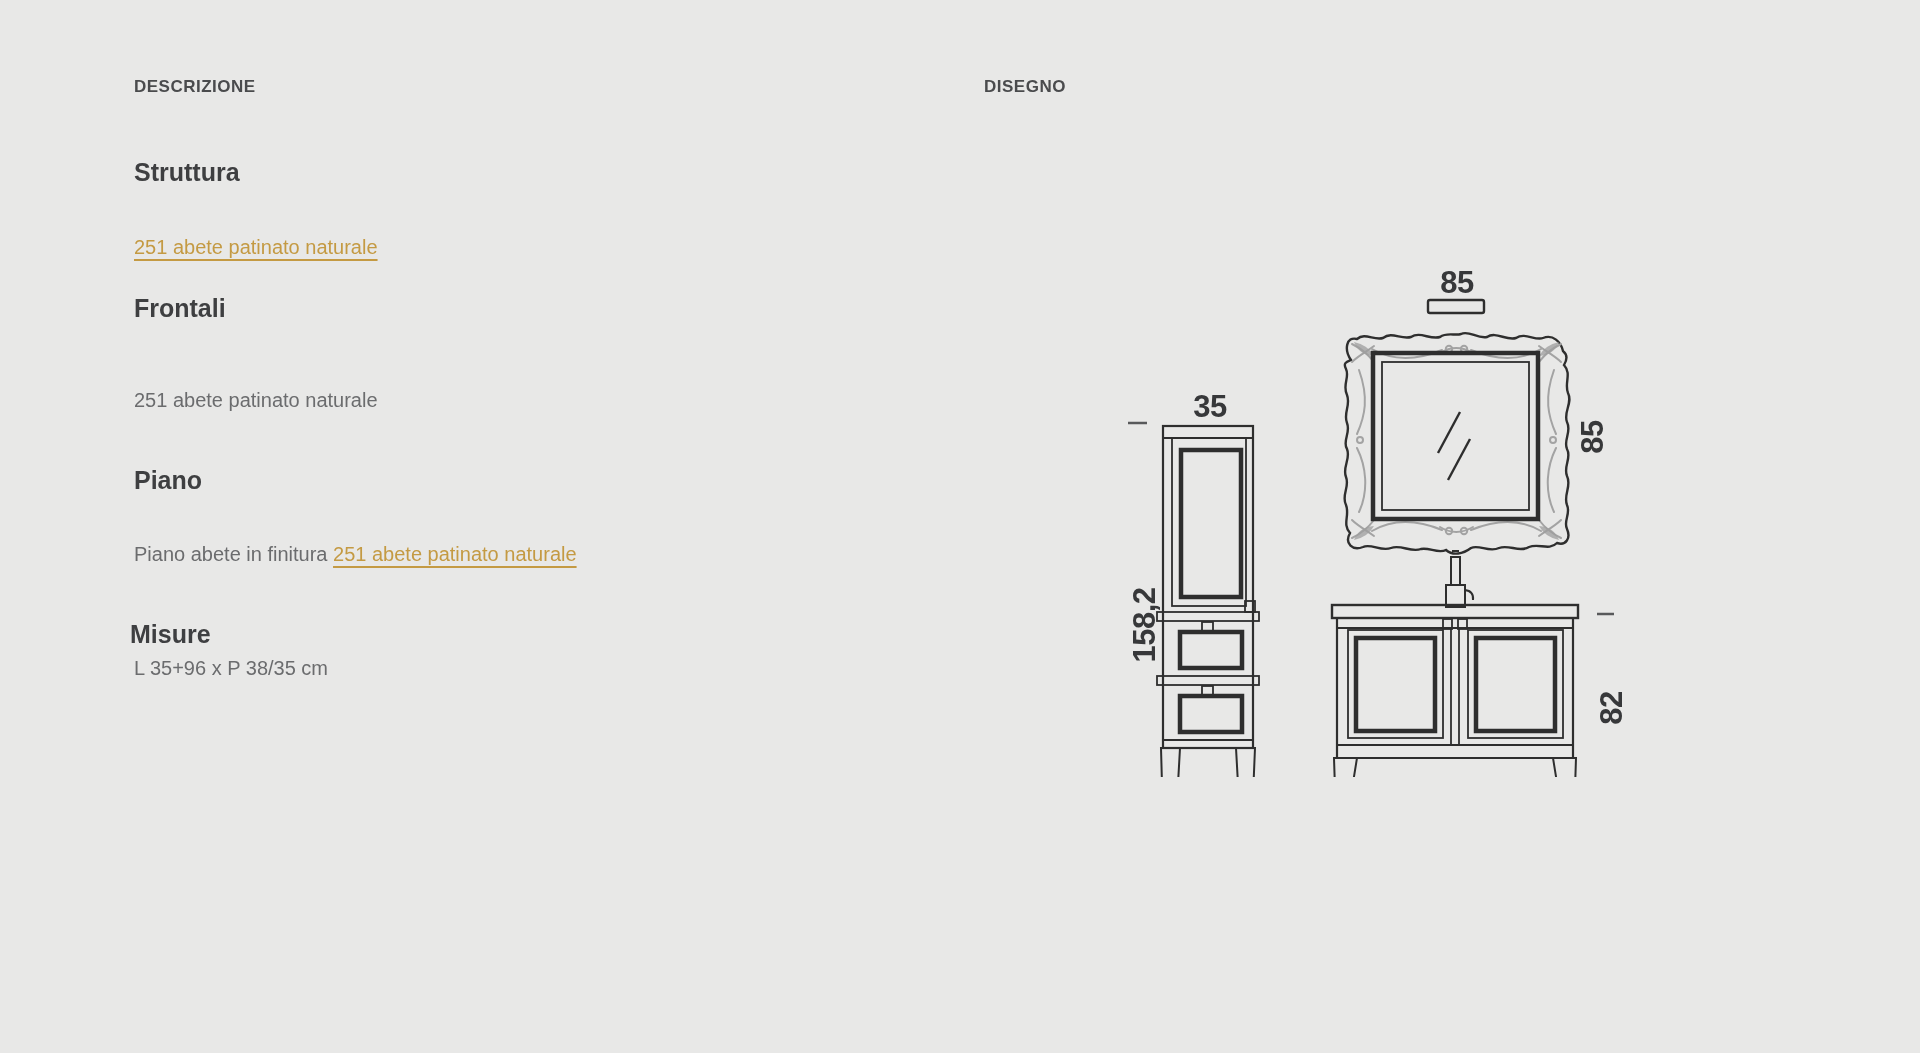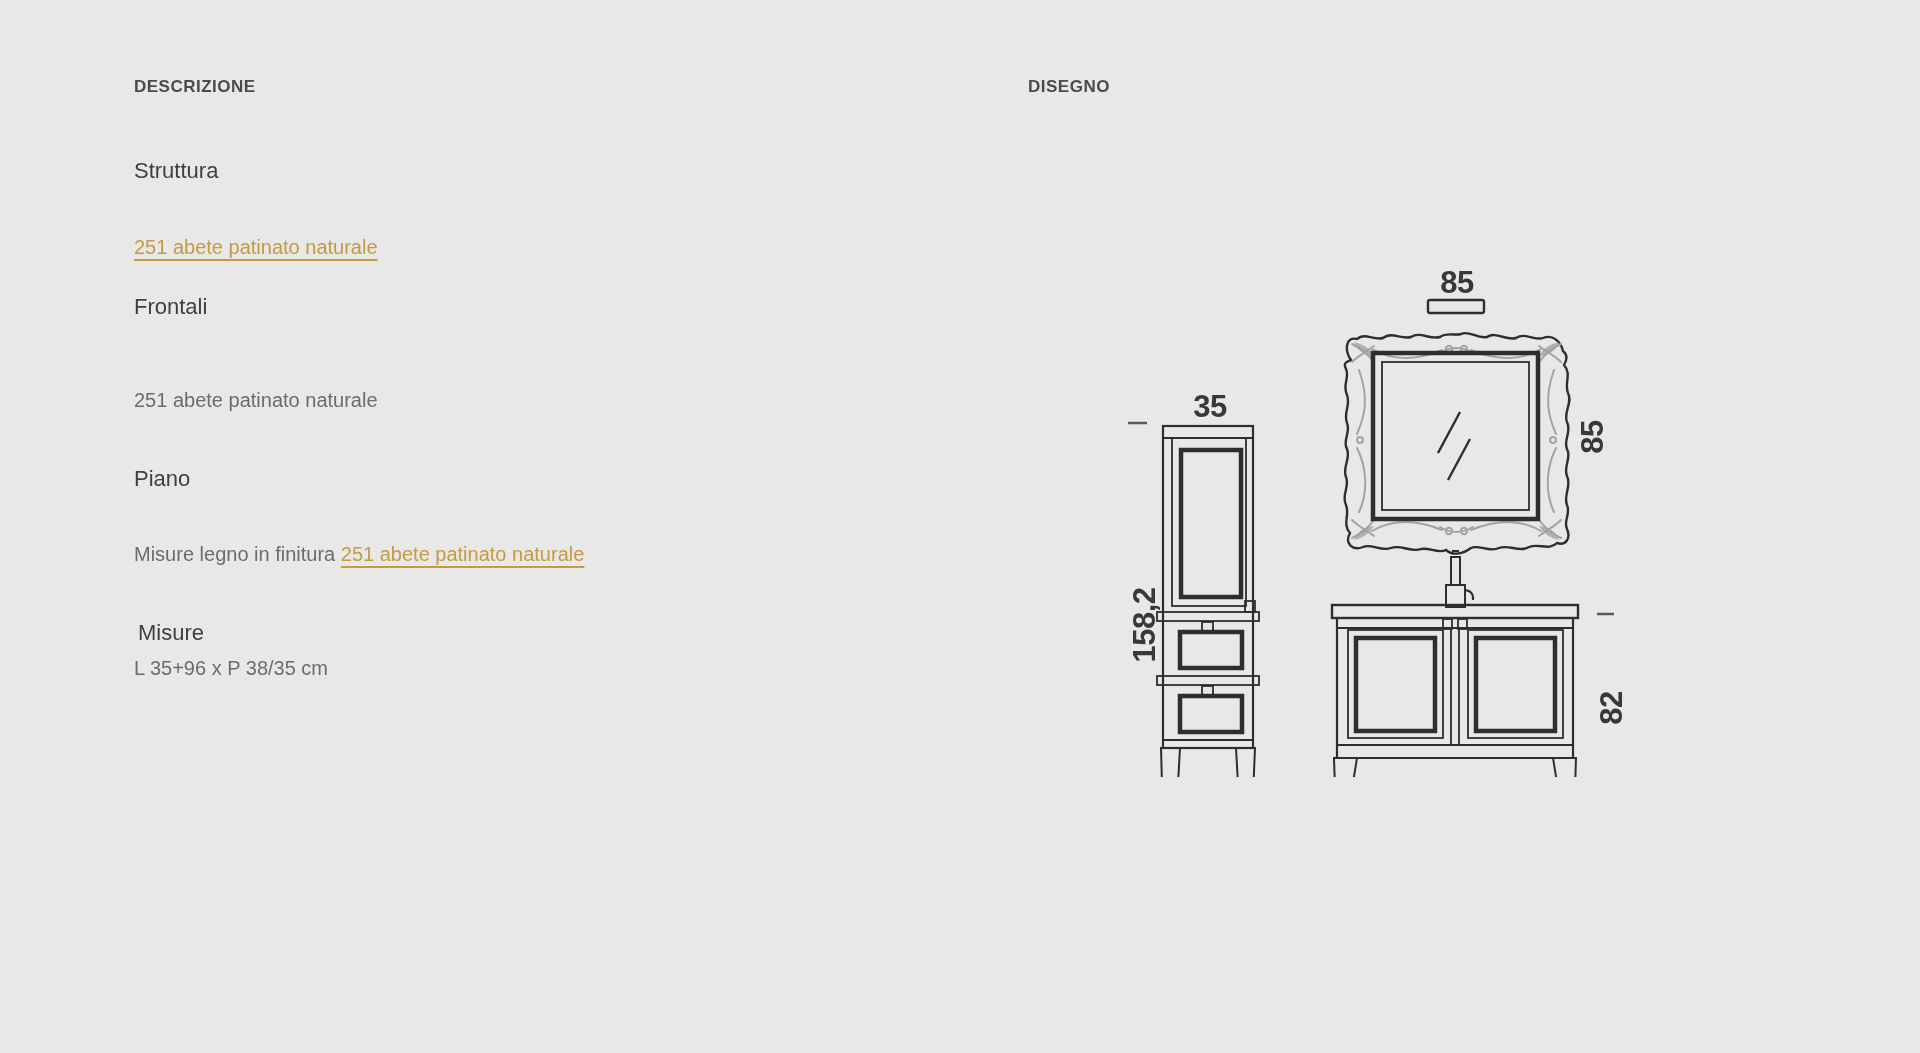--- a/index.html
+++ b/index.html
@@ -2,21 +2,21 @@
 <html><head>
 <meta charset="utf-8">
 <style>
   html,body{margin:0;padding:0;background:#e8e8e7;}
   .canvas{
     position:relative;width:1920px;height:777px;overflow:hidden;
     background:#e8e8e7;font-family:"Liberation Sans",sans-serif;padding-left:13px;
   }
   .abs{position:absolute;}
   .col-label{font-size:17px;font-weight:bold;color:#4a4b4d;letter-spacing:.5px;}
-  .heading{font-size:22px;font-weight:normal;color:#3e3f41;}
+  .heading{font-size:25px;font-weight:bold;color:#3e3f41;}
   .body-text{font-size:20px;color:#6b6c6e;}
   .gold-link{
     color:#c49a43;text-decoration:underline;
     text-underline-offset:5px;text-decoration-thickness:2px;cursor:pointer;
   }
   svg{position:absolute;left:0;top:0;}
   .dim{
     font-family:"Liberation Sans",sans-serif;font-size:31px;font-weight:bold;
     fill:#37383a;letter-spacing:-0.5px;
   }
@@ -32,27 +32,27 @@
   <div class="abs col-label" style="left:134px;top:77px;">DESCRIZIONE</div>
 
   <div class="abs heading" style="left:134px;top:158px;">Struttura</div>
   <a class="abs body-text gold-link" style="left:134px;top:236px;">251 abete patinato naturale</a>
 
   <div class="abs heading" style="left:134px;top:294px;">Frontali</div>
   <div class="abs body-text" style="left:134px;top:389px;">251 abete patinato naturale</div>
 
   <div class="abs heading" style="left:134px;top:466px;text-align:right;">Piano</div>
   <div class="abs body-text" style="left:134px;top:543px;">
-    <span>Misure legno in finitura </span><a class="gold-link">251 abete patinato naturale</a>
+    <span>Piano abete in finitura </span><a class="gold-link">251 abete patinato naturale</a>
   </div>
 
-  <div class="abs heading" style="left:138px;top:620px;">Misure</div>
+  <div class="abs heading" style="left:130px;top:620px;">Misure</div>
   <div class="abs body-text" style="left:134px;top:657px;">L 35+96 x P 38/35 cm</div>
 
-  <div class="abs col-label" style="left:984px;top:77px;margin-left:44px;">DISEGNO</div>
+  <div class="abs col-label" style="left:984px;top:77px;">DISEGNO</div>
 
   <svg width="1920" height="1053" viewBox="0 0 1920 1053">
 
     <g>
       <rect class="stroke" x="1163" y="426" width="90" height="322" stroke-width="2.2"></rect>
       <line class="stroke" x1="1163" y1="438" x2="1253" y2="438" stroke-width="1.8"></line>
       <rect class="stroke" x="1172" y="438" width="74" height="168" stroke-width="1.8"></rect>
       <rect class="stroke" x="1181" y="450" width="60" height="147" stroke-width="4.5"></rect>
       <rect class="stroke" x="1245" y="601" width="10" height="11" stroke-width="1.8"></rect>
       <rect class="stroke" x="1157" y="612" width="102" height="9" stroke-width="1.8"></rect>

